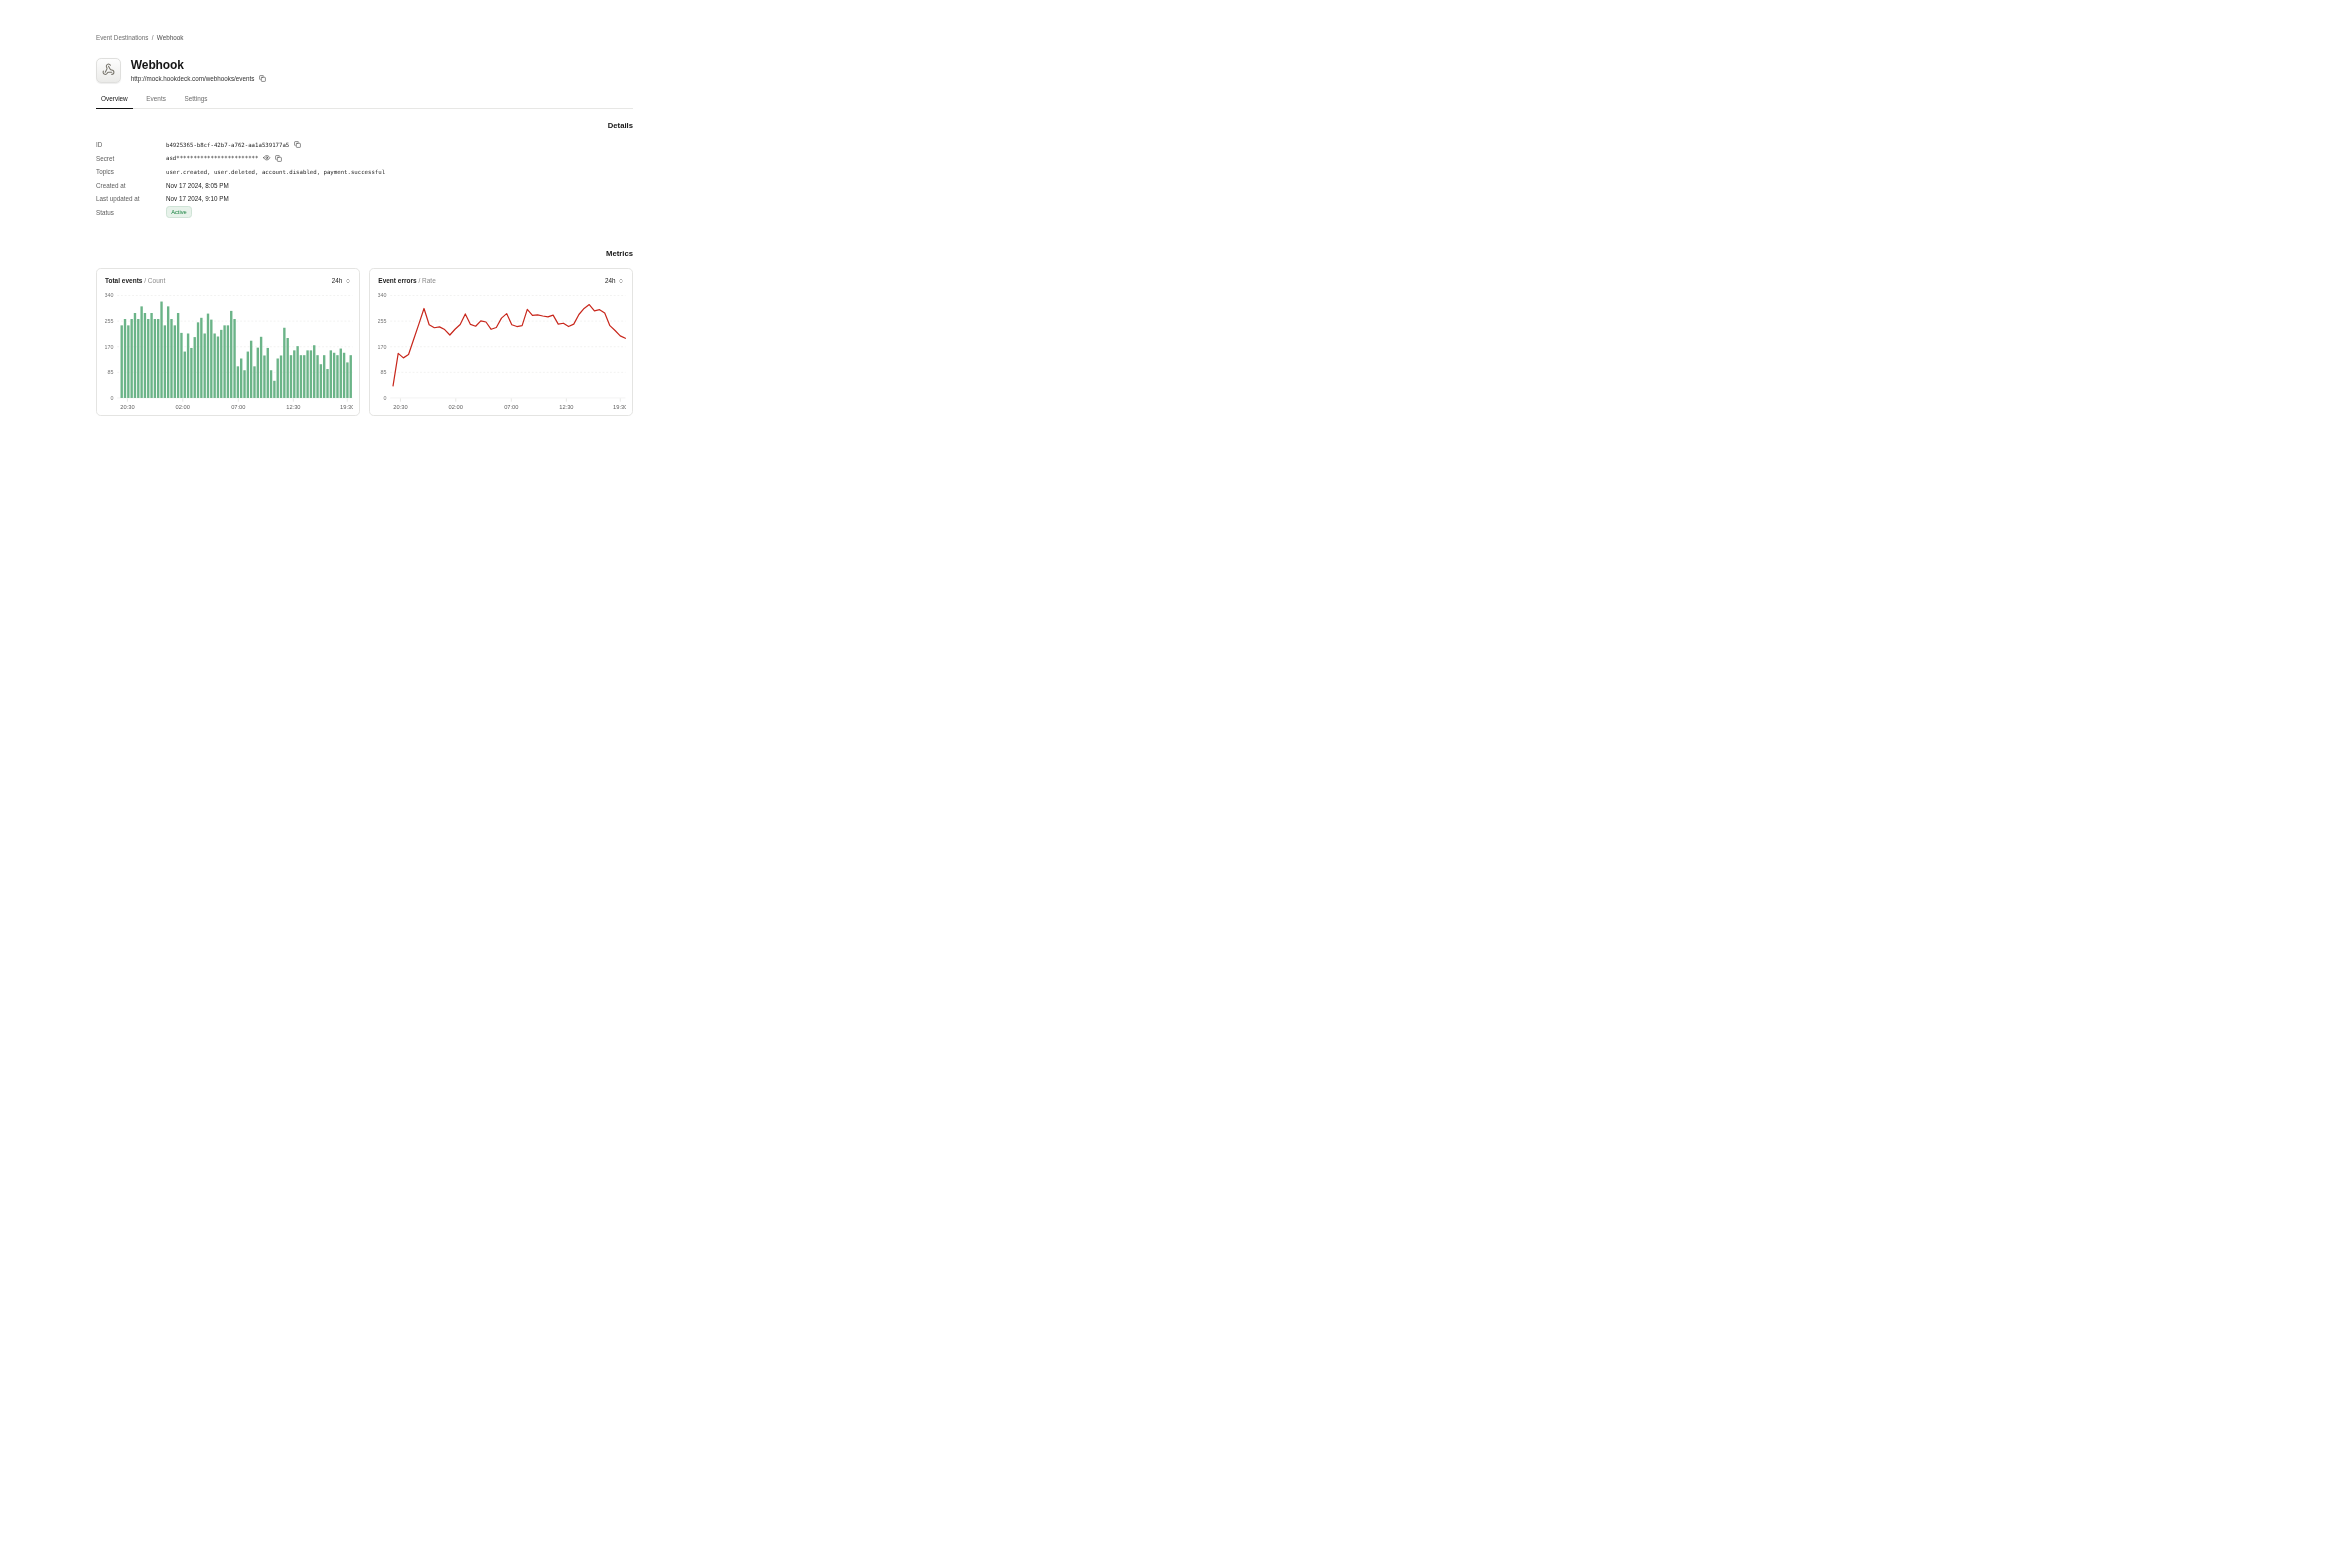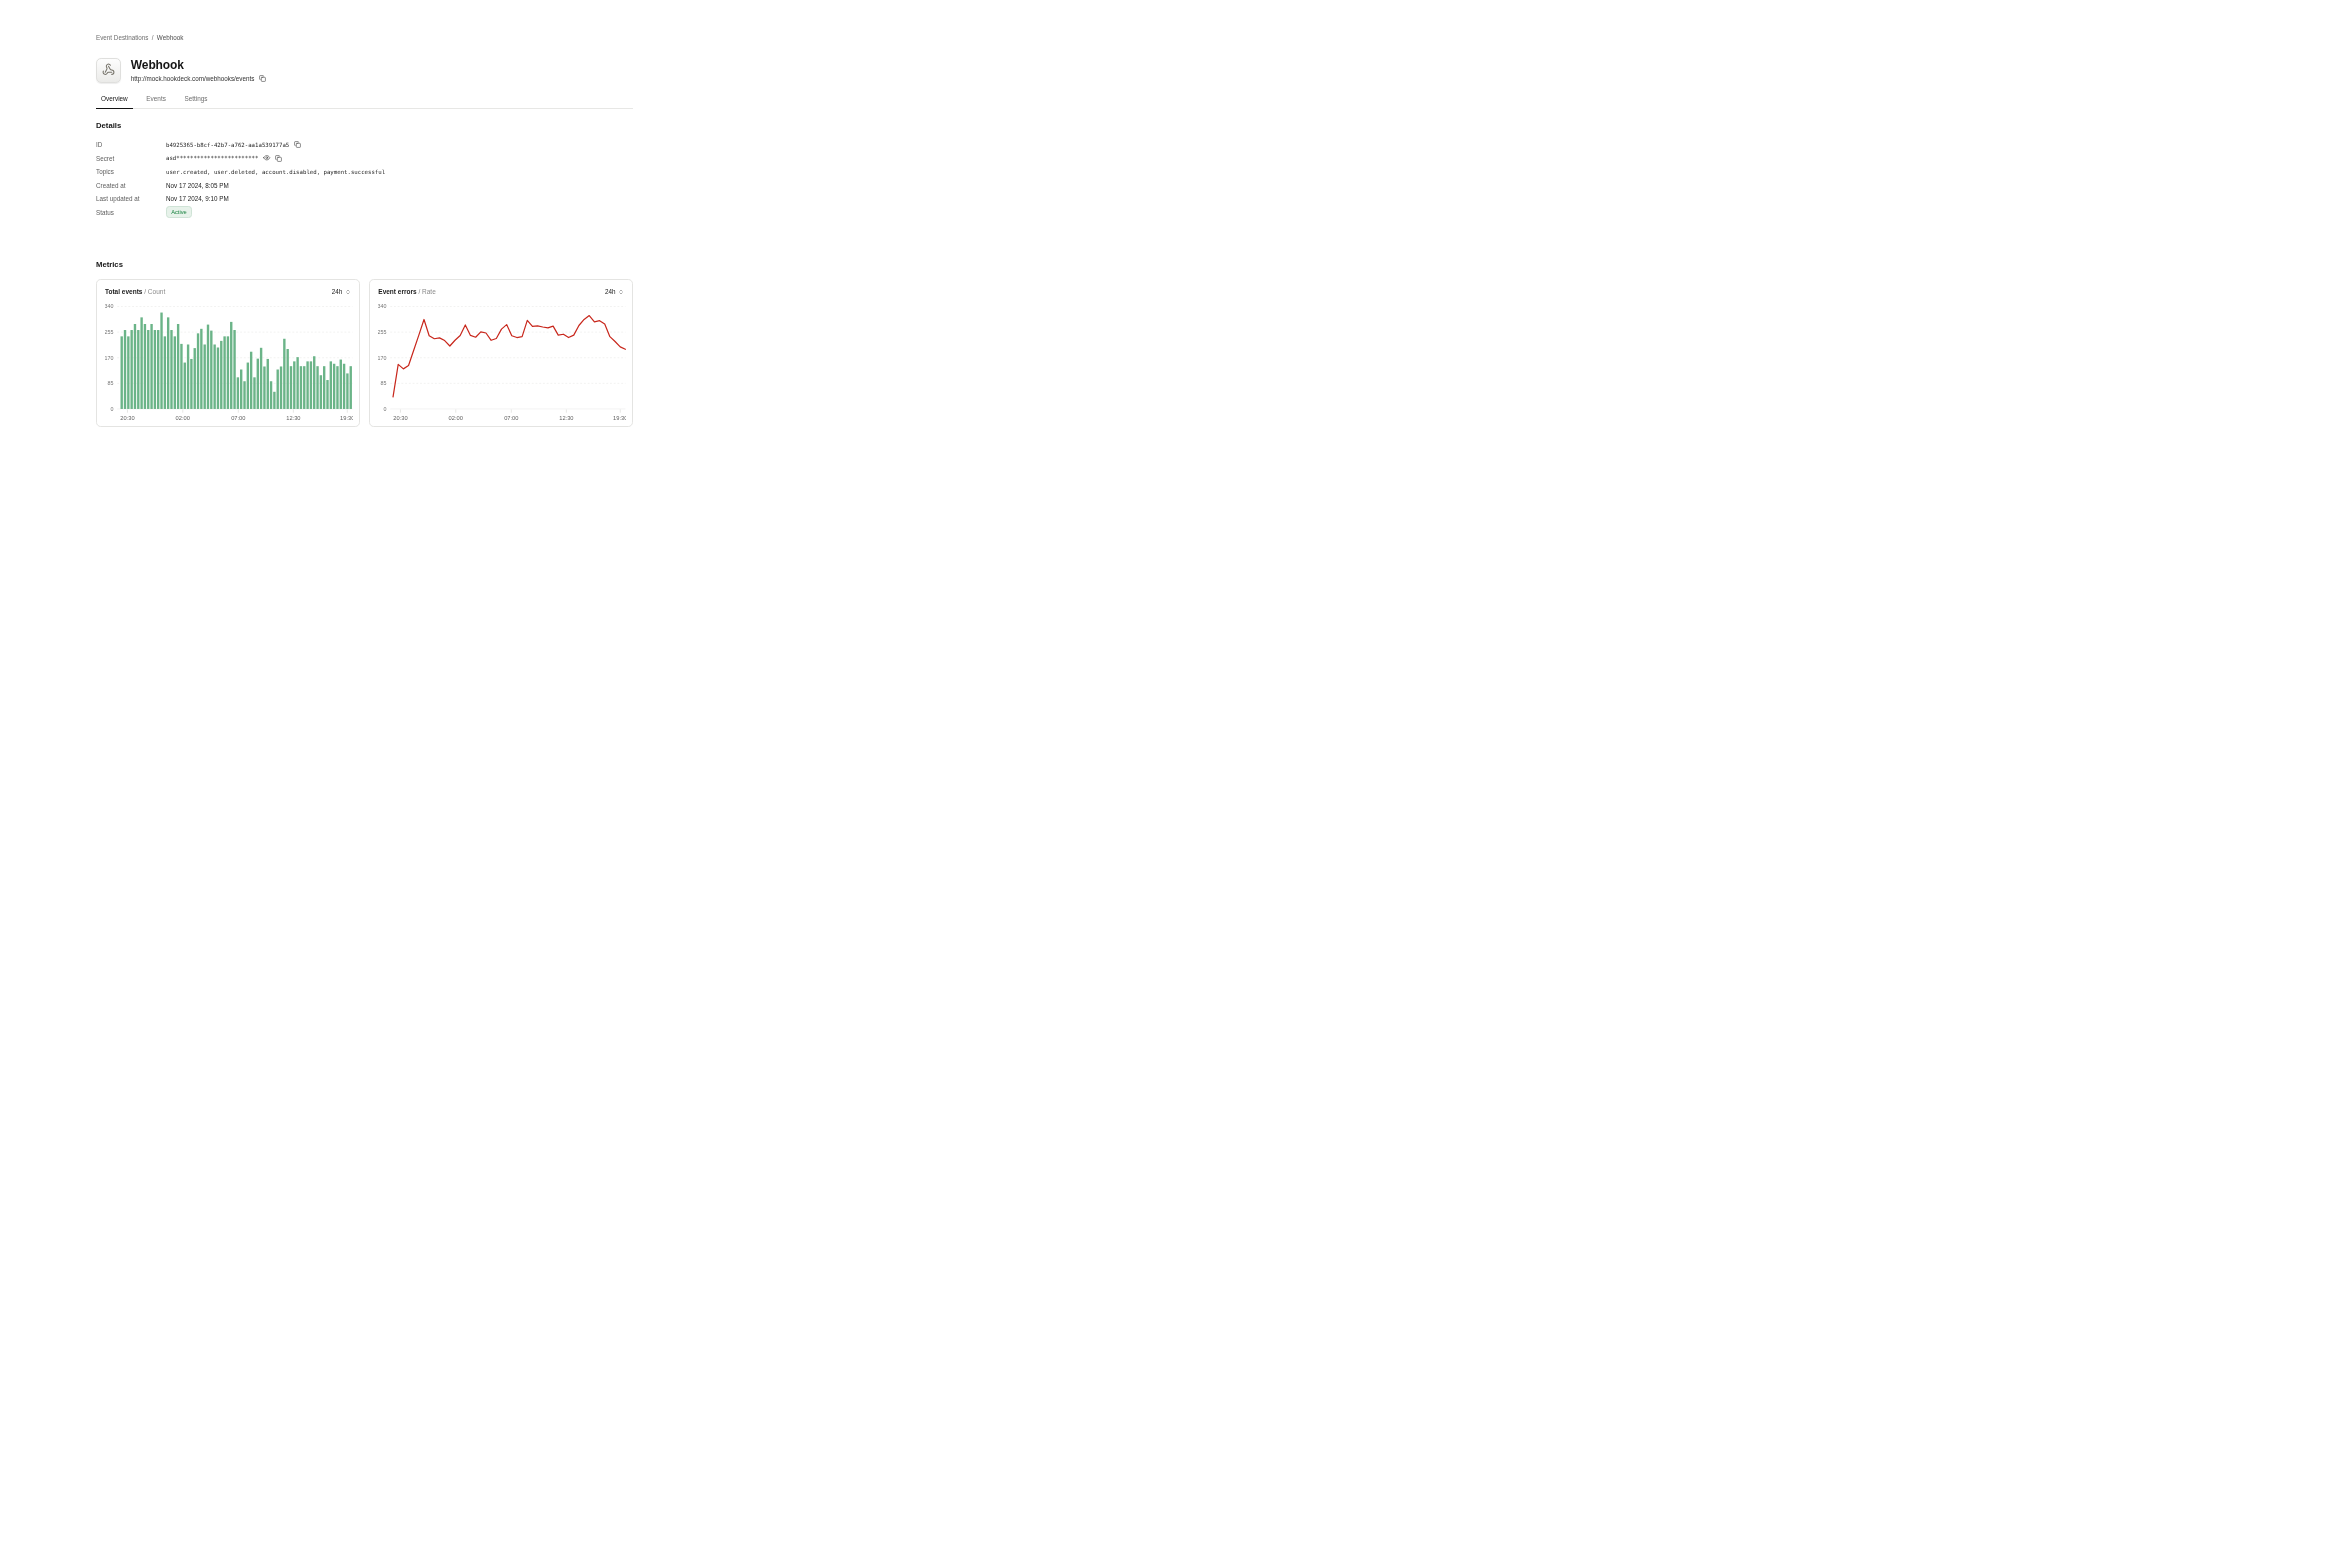--- a/index.html
+++ b/index.html
@@ -28,35 +28,35 @@
   .url-row { display:flex; align-items:center; gap:4.2px; margin-top:2.3px; font-size:6.3px; color:#303030; }
   .icon-btn { display:inline-flex; align-items:center; cursor:pointer; color:#3e3e3e; background:none; border:none; padding:0; }
 
   
   .tabs { display:flex; gap:8.4px; margin-top:11.7px; border-bottom:0.5px solid #e7e7e5; }
   .tab { padding:0 5.1px 6px 5.1px; font-size:6.4px; color:#6e6e6e; cursor:pointer;
          border-bottom:0.9px solid transparent; margin-bottom:-0.5px; }
   .tab.active { color:#121212; font-weight:500; border-bottom-color:#121212; }
 
   
-  .section-heading { font-size:7.7px; font-weight:700; color:#161616; }
+  .section-heading { font-size:7.7px; font-weight:700; color:#161616;text-align:right; }
   #details-section { margin-top:11.7px; }
   .detail-rows { margin-top:8px; }
   .detail-row { display:flex; align-items:center; height:13.5px; font-size:6.3px; }
   .detail-label { width:70px; flex:0 0 auto; color:#5d5d5d; }
   .detail-value { color:#1c1c1c; }
   .detail-value.mono { font-family:"DejaVu Sans Mono", monospace; font-size:5.7px; }
   .row-icons { display:inline-flex; align-items:center; gap:4.2px; margin-left:4.7px; }
   .badge {
     display:inline-block; font-size:5.7px; padding:1.4px 4.2px 1.9px; border-radius:3.3px;
     line-height:1.1;
   }
 
   
-  #metrics-section { margin-top:41px; }
+  #metrics-section { margin-top:30px; }
   .cards { display:flex; gap:9.3px; margin-top:10.3px; }
   .card { width:264px; height:148px; border:0.5px solid #e4e4e2; border-radius:4.7px; padding:8px; background:#fff; }
   .card-header { display:flex; justify-content:space-between; align-items:center; }
   .card-title { font-size:6.5px; color:#1c1c1c; font-weight:600; }
   .card-title .subtitle { color:#8a8a8a; font-weight:400; }
   .range-select { display:flex; align-items:center; gap:2.8px; cursor:pointer; }
   .range-label { font-size:6.3px; font-weight:500; color:#161616; }
   .chart-svg { display:block; margin-top:5.1px; }
   svg text { font-family:"Liberation Sans", sans-serif; }
 </style>

